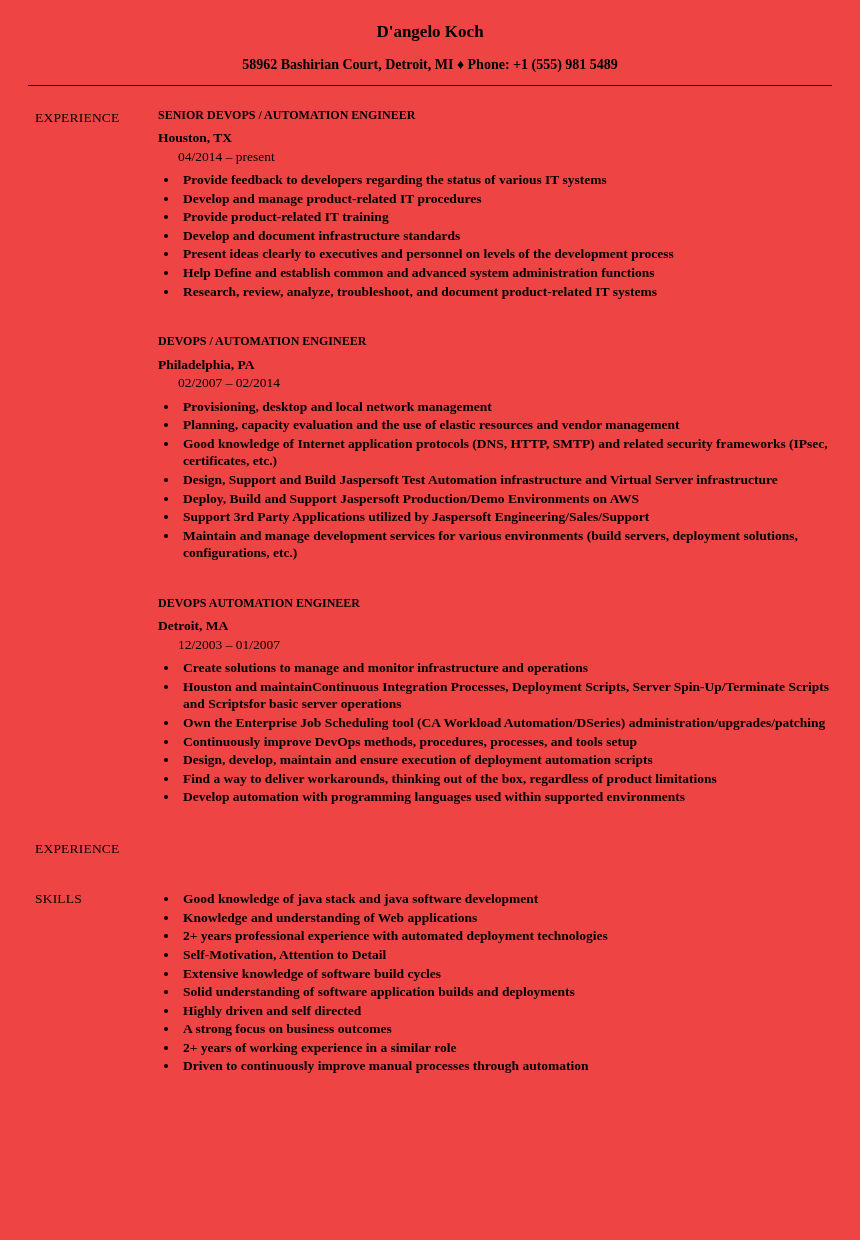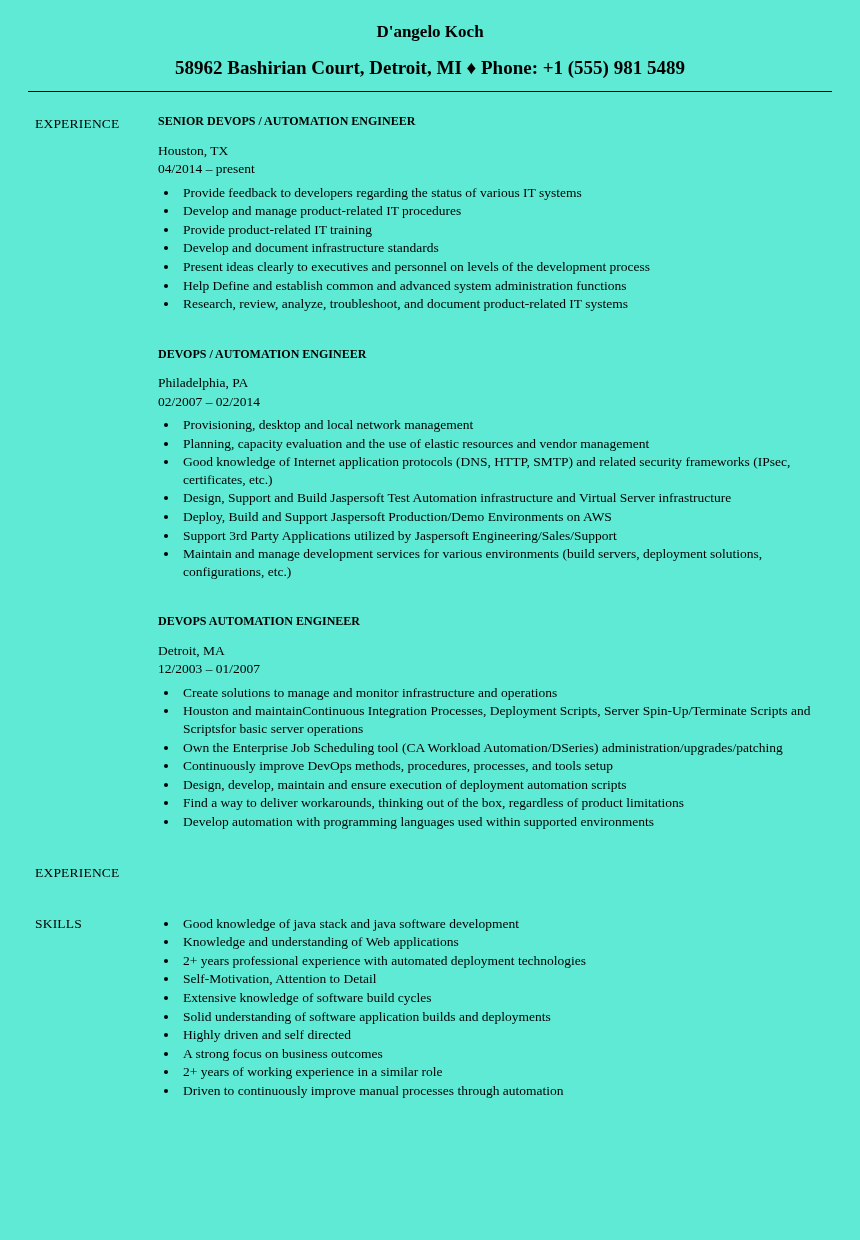--- a/index.html
+++ b/index.html
@@ -1,52 +1,52 @@
 <!DOCTYPE html>
 <html><head>
 <meta charset="utf-8">
 <style>
   * { margin: 0; padding: 0; box-sizing: border-box; }
   html, body { background: #ffffff; }
   body { width: 860px; }
   .page {
     width: 860px;
     min-height: 1240px;
-    background: #5eead4;
+    background: #ef4444;
     color: #000000;
     font-family: "Liberation Serif", "DejaVu Serif", serif;
     font-size: 13.5px;
     line-height: 1.3;
     padding: 22px 28px 40px 28px;
   }
   .header { text-align: center; }
   .name { font-size: 17px; font-weight: 700; line-height: 1.2; }
-  .contact { font-size: 19px; font-weight: 700; margin-top: 14px; }
+  .contact { font-size: 14px; font-weight: 700; margin-top: 14px; }
   .divider {
     border: none;
     border-top: 1.6px solid #000000;
     margin: 10px 0 22px 0;
   }
   .section { display: flex; margin-bottom: 32px; }
   .section:last-child { margin-bottom: 12px; }
   .section-label {
     width: 130px;
     flex-shrink: 0;
     padding-left: 7px;
     padding-top: 1px;
     letter-spacing: 0.2px;
   }
   .section-body { flex: 1; min-width: 0; }
   .job { margin-bottom: 34px; }
   .job:last-child { margin-bottom: 0; }
   .job-title { font-size: 12px; font-weight: 700; }
-  .job-location { font-weight: 400; margin-top: 12px; }
-  .job-dates { margin-top: 1px; }
+  .job-location { font-weight: 700; margin-top: 6px; }
+  .job-dates { margin-top: 1px; margin-left: 20px; }
   .bullets { margin-top: 6px; padding-left: 21px; list-style: disc; }
-  .bullets li { padding-left: 4px; margin-bottom: 1px; }
+  .bullets li { padding-left: 4px; margin-bottom: 1px; font-weight: bold; }
   .edu-school { font-weight: 700; }
   .edu-degree { font-weight: 700; margin-top: 3px; }
 </style>
 </head>
 <body>
 
 <div class="page">
 
   <div class="header">
     <div class="name">D'angelo Koch</div>

